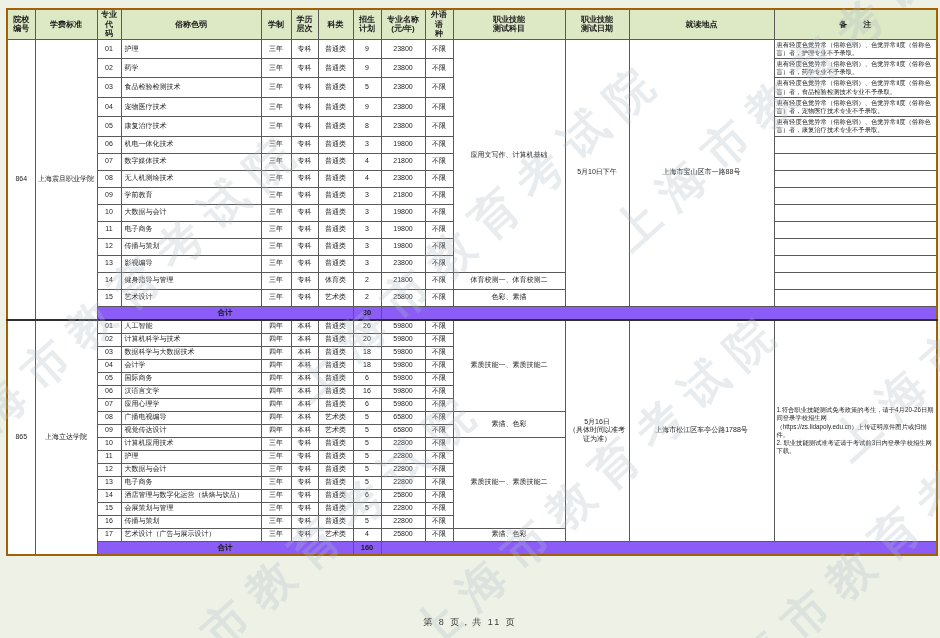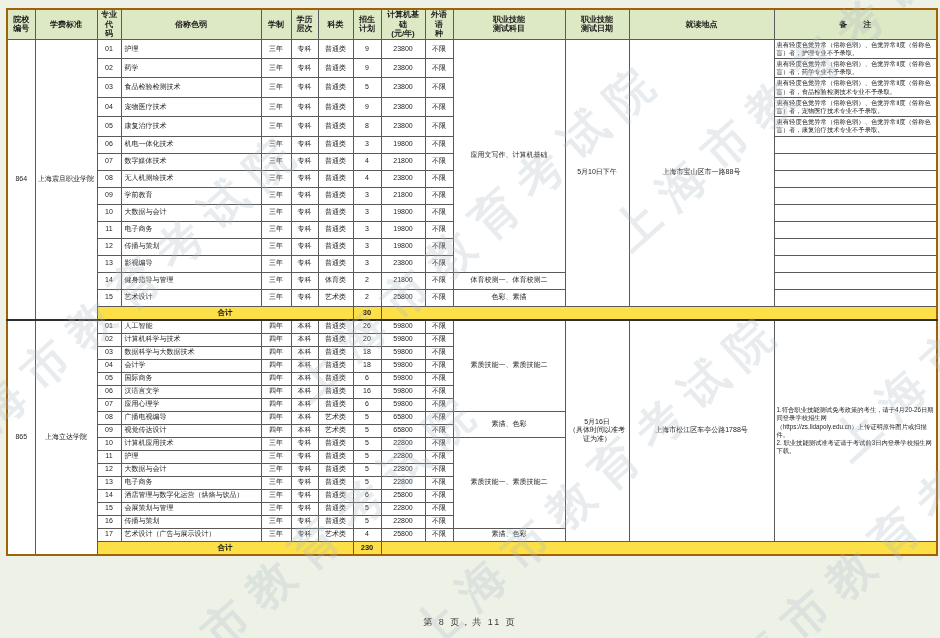--- a/index.html
+++ b/index.html
@@ -65,21 +65,21 @@
   td.major-name { text-align: left; padding-left: 3px; }
   td.remark {
     text-align: left;
     font-size: 6.3px;
     line-height: 1.3;
     padding: 1px 2px;
     vertical-align: middle;
   }
   td.merged-note { font-size: 7px; }
   tr.total-row > td {
-    background: #fde047;
+    background: #8b5cf6;
     height: 14px;
     font-weight: bold;
     font-size: 7.5px;
   }
   tr.group-start > td { border-top: 2px solid #2f2f2f; }
   .footer {
     position: absolute;
     left: 0; right: 0;
     top: 616px;
     text-align: center;
@@ -128,21 +128,21 @@
           <th>学费标准</th>
           <th>专业代
 码</th>
           <th>俗称色弱</th>
           <th>学制</th>
           <th>学历
 层次</th>
           <th>科类</th>
           <th>招生
 计划</th>
-          <th>计算机基础
+          <th>专业名称
 (元/年)</th>
           <th>外语语
 种</th>
           <th>职业技能
 测试科目</th>
           <th>职业技能
 测试日期</th>
           <th>就读地点</th>
           <th>备　　注</th>
         </tr>
@@ -503,20 +503,20 @@
           <td>三年</td>
           <td>专科</td>
           <td>艺术类</td>
           <td>4</td>
           <td>25800</td>
           <td>不限</td>
           <td rowspan="1" class="merged-note">素描、色彩</td>
         </tr>
         <tr class="total-row">
           <td colspan="5">合计</td>
-          <td>230</td>
+          <td>160</td>
           <td colspan="6"></td>
         </tr>
       </tbody>
   </table>
 
   <div class="footer">第 8 页，共 11 页</div>
 </div>
 
 </body></html>

